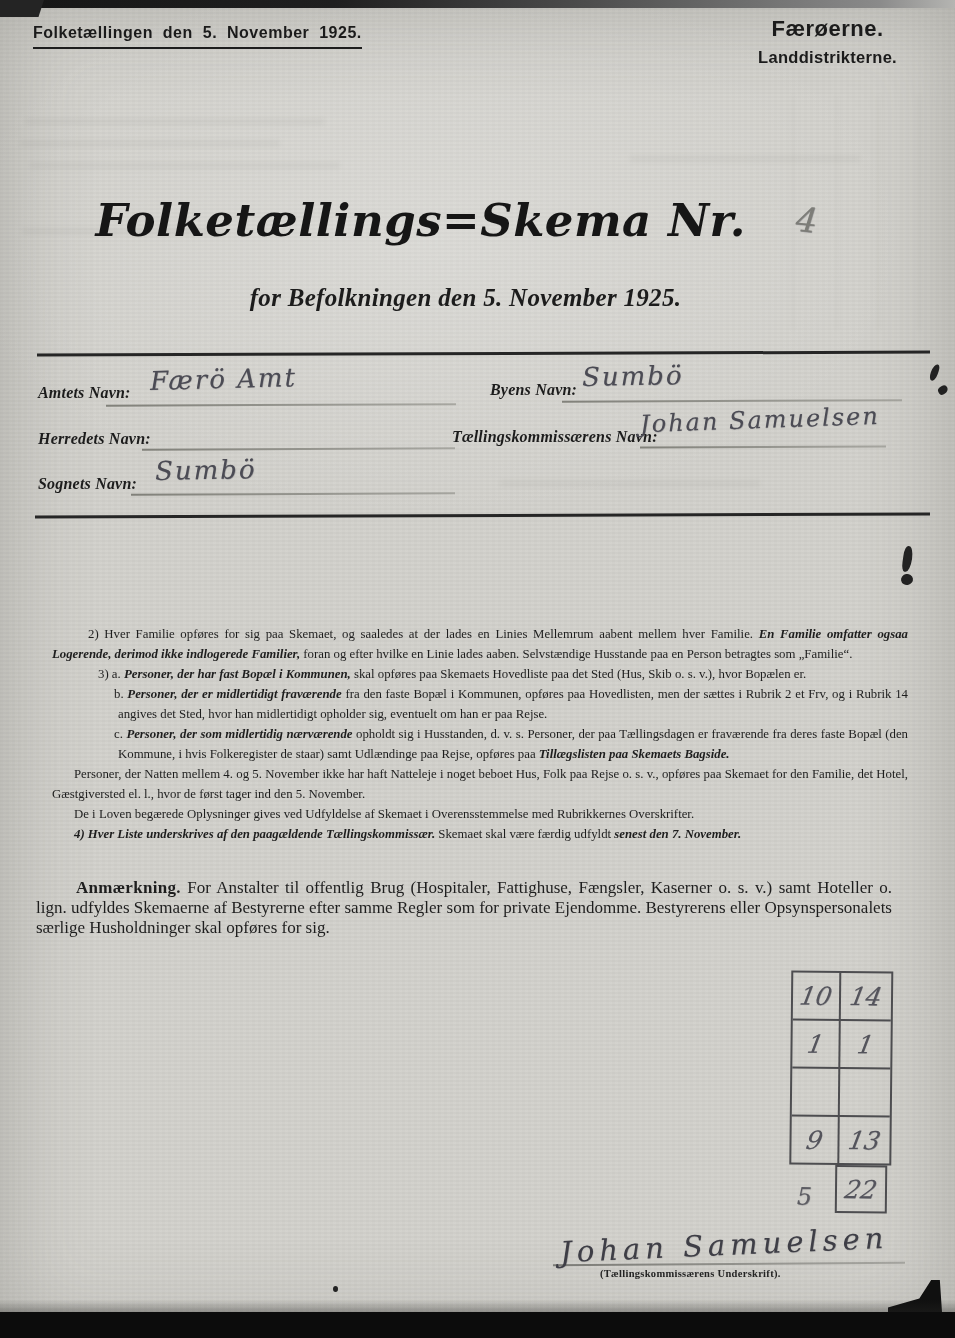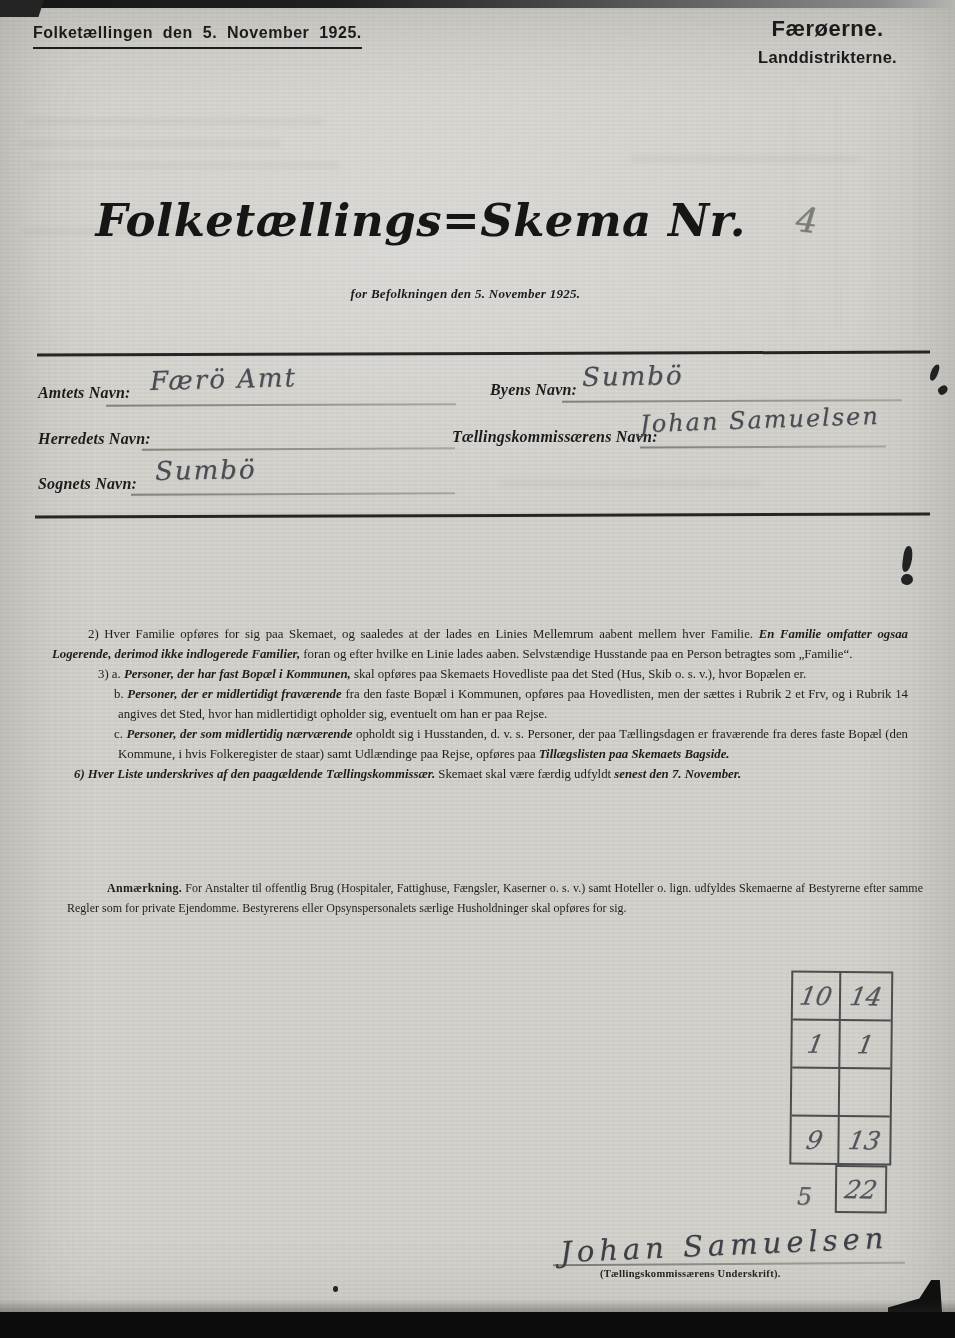--- a/index.html
+++ b/index.html
@@ -26,21 +26,21 @@
   .hdr-left{left:33px;top:24px;font-size:16px;letter-spacing:0.5px;word-spacing:5px;
     border-bottom:2.5px solid #1d1d1d;padding-bottom:5px;}
   .hdr-right{right:58px;top:18px;text-align:center;line-height:1.0;}
   .hdr-right .l1{font-size:22px;letter-spacing:0.5px;}
   .hdr-right .l2{font-size:16.5px;margin-top:9px;letter-spacing:0.3px;}
   .title-row{left:0;top:194px;width:955px;text-align:center;white-space:nowrap;}
   .title-main{font-family:"DejaVu Serif",serif;font-style:italic;font-weight:bold;
     font-size:45px;color:#161616;letter-spacing:0.5px;display:inline-block;transform:translateX(-42px);}
   .subtitle-row{left:0;top:284px;width:955px;text-align:center;}
   .subtitle{font-family:"Liberation Serif",serif;font-style:italic;font-weight:bold;
-    font-size:13px;color:#1c1c1c;display:inline-block;transform:translateX(-12px);letter-spacing:0.3px;}
+    font-size:25px;color:#1c1c1c;display:inline-block;transform:translateX(-12px);letter-spacing:0.3px;}
   
   .hand{font-family:"DejaVu Serif",serif;font-style:italic;color:#4b4b54;
     text-shadow:0.4px 0.4px 0.7px rgba(70,70,80,0.45);}
   .title-num{font-size:34px;color:#7d7d78;margin-left:8px;position:relative;top:-4px;transform:rotate(6deg);display:inline-block;}
   
   .rule-line{height:3px;background:#262626;transform:rotate(-0.18deg);}
   .thin-line{height:2px;background:linear-gradient(90deg,rgba(125,125,118,0.95),rgba(125,125,118,0.5));transform:rotate(-0.25deg);}
   
   .label{font-family:"Liberation Serif",serif;font-style:italic;font-weight:bold;
     font-size:16px;color:#1c1c1c;letter-spacing:0.2px;white-space:nowrap;}
@@ -50,21 +50,21 @@
   .regler-head span{font-family:"Liberation Serif",serif;font-weight:bold;font-size:23px;
     color:#141414;letter-spacing:1px;display:inline-block;transform:translateX(-8px);}
   .rules{left:52px;top:624px;width:856px;font-size:12.8px;line-height:20px;
     text-align:justify;color:#1e1e1e;}
   .rules p{margin:0;}
   .ind1{text-indent:36px;}
   .ind2{text-indent:22px;}
   .r3a{padding-left:64px;text-indent:-18px;}
   .r3bc{padding-left:66px;text-indent:-4px;}
   .em{font-style:italic;font-weight:bold;}
-  .note{left:67px;top:878px;width:856px;font-size:12px;line-height:20px;
+  .note{left:36px;top:878px;width:856px;font-size:17px;line-height:20px;
     text-align:justify;color:#1e1e1e;text-indent:40px;}
   .note b{letter-spacing:0.3px;}
   
   .sum-wrap{left:790px;top:971px;width:100px;height:250px;transform:rotate(0.6deg);}
   .sum-grid{position:absolute;left:0;top:0;width:98px;border:2px solid #4d4d50;}
   .sum-row{display:flex;height:46px;}
   .sum-row.bb{border-bottom:2px solid #4d4d50;}
   .sum-cell{display:flex;align-items:center;justify-content:center;}
   .sum-cell.c1{width:46px;border-right:2px solid #4d4d50;}
   .sum-cell.c2{flex:1;}
@@ -151,21 +151,23 @@
   <div class="abs ink ink-a1"></div>
   <div class="abs ink ink-a2"></div>
   <div class="abs ink ink-b1"></div>
   <div class="abs ink ink-b2"></div>
 
   <div class="abs rules">
     <p class="ind1"><span>2) Hver Familie opføres for sig paa Skemaet, og saaledes at der lades en Linies Mellemrum aabent mellem hver Familie. </span><span class="em">En Familie omfatter ogsaa Logerende, derimod ikke indlogerede Familier,</span><span> foran og efter hvilke en Linie lades aaben. Selvstændige Husstande paa en Person betragtes som „Familie“.</span></p>
     <p class="r3a"><span>3) a. </span><span class="em">Personer, der har fast Bopæl i Kommunen,</span><span> skal opføres paa Skemaets Hovedliste paa det Sted (Hus, Skib o. s. v.), hvor Bopælen er.</span></p>
     <p class="r3bc"><span>b. </span><span class="em">Personer, der er midlertidigt fraværende</span><span> fra den faste Bopæl i Kommunen, opføres paa Hovedlisten, men der sættes i Rubrik 2 et Frv, og i Rubrik 14 angives det Sted, hvor han midlertidigt opholder sig, eventuelt om han er paa Rejse.</span></p>
     <p class="r3bc"><span>c. </span><span class="em">Personer, der som midlertidig nærværende</span><span> opholdt sig i Husstanden, d. v. s. Personer, der paa Tællingsdagen er fraværende fra deres faste Bopæl (den Kommune, i hvis Folkeregister de staar) samt Udlændinge paa Rejse, opføres paa </span><span class="em">Tillægslisten paa Skemaets Bagside.</span></p>
-    <p class="ind2"><span class="em">6) Hver Liste underskrives af den paagældende Tællingskommissær.</span><span> Skemaet skal være færdig udfyldt </span><span class="em">senest den 7. November.</span></p>
+    <p class="ind2"><span>Personer, der Natten mellem 4. og 5. November ikke har haft Natteleje i noget beboet Hus, Folk paa Rejse o. s. v., opføres paa Skemaet for den Familie, det Hotel, Gæstgiversted el. l., hvor de først tager ind den 5. November.</span></p>
+    <p class="ind2"><span>De i Loven begærede Oplysninger gives ved Udfyldelse af Skemaet i Overensstemmelse med Rubrikkernes Overskrifter.</span></p>
+    <p class="ind2"><span class="em">4) Hver Liste underskrives af den paagældende Tællingskommissær.</span><span> Skemaet skal være færdig udfyldt </span><span class="em">senest den 7. November.</span></p>
   </div>
 
   <div class="abs note">
     <b>Anmærkning.</b><span> For Anstalter til offentlig Brug (Hospitaler, Fattighuse, Fængsler, Kaserner o. s. v.) samt Hoteller o. lign. udfyldes Skemaerne af Bestyrerne efter samme Regler som for private Ejendomme. Bestyrerens eller Opsynspersonalets særlige Husholdninger skal opføres for sig.</span>
   </div>
 
   <div class="abs sum-wrap">
     <div class="sum-grid">
       <div class="sum-row bb">
         <div class="sum-cell c1">

